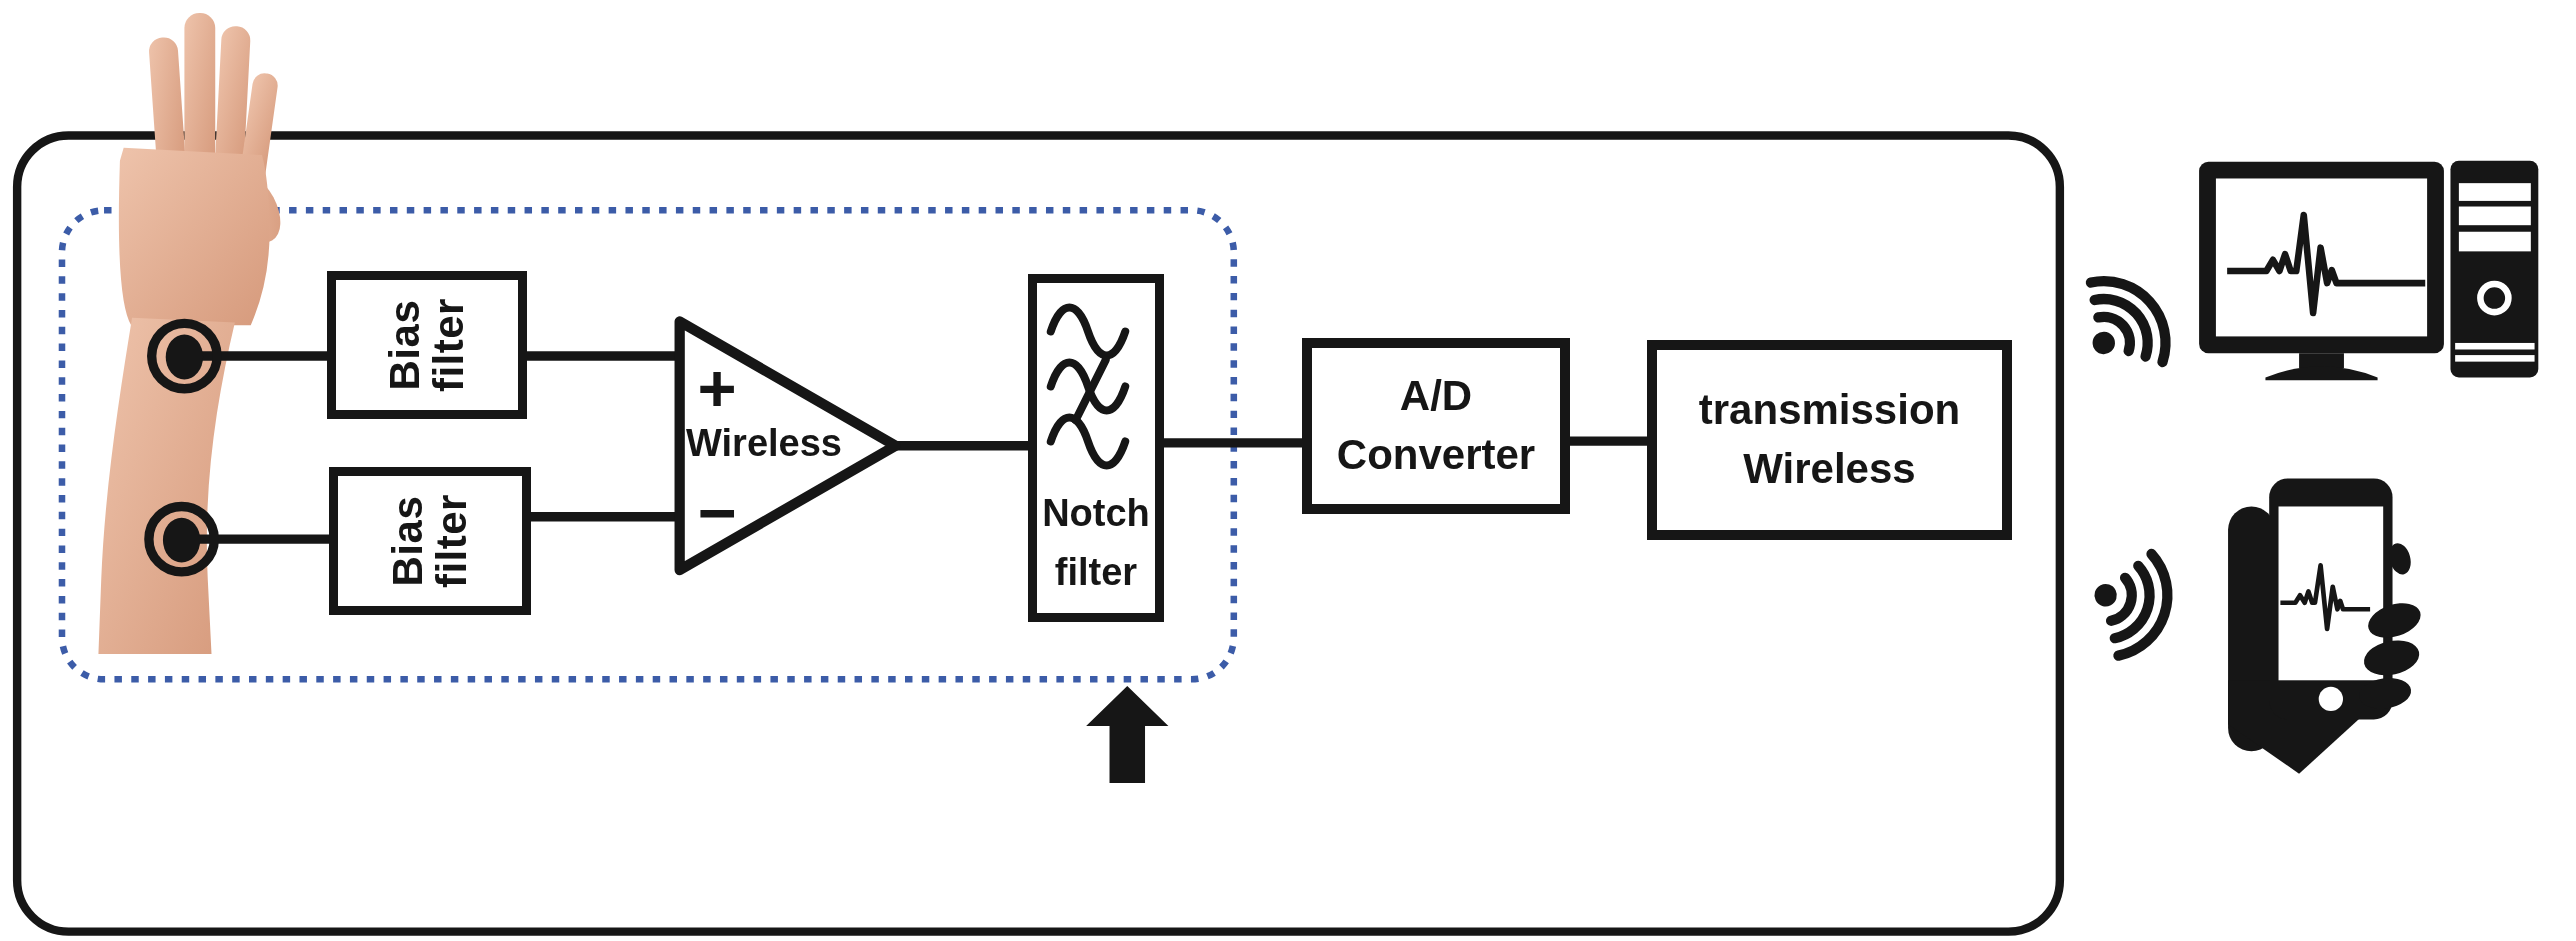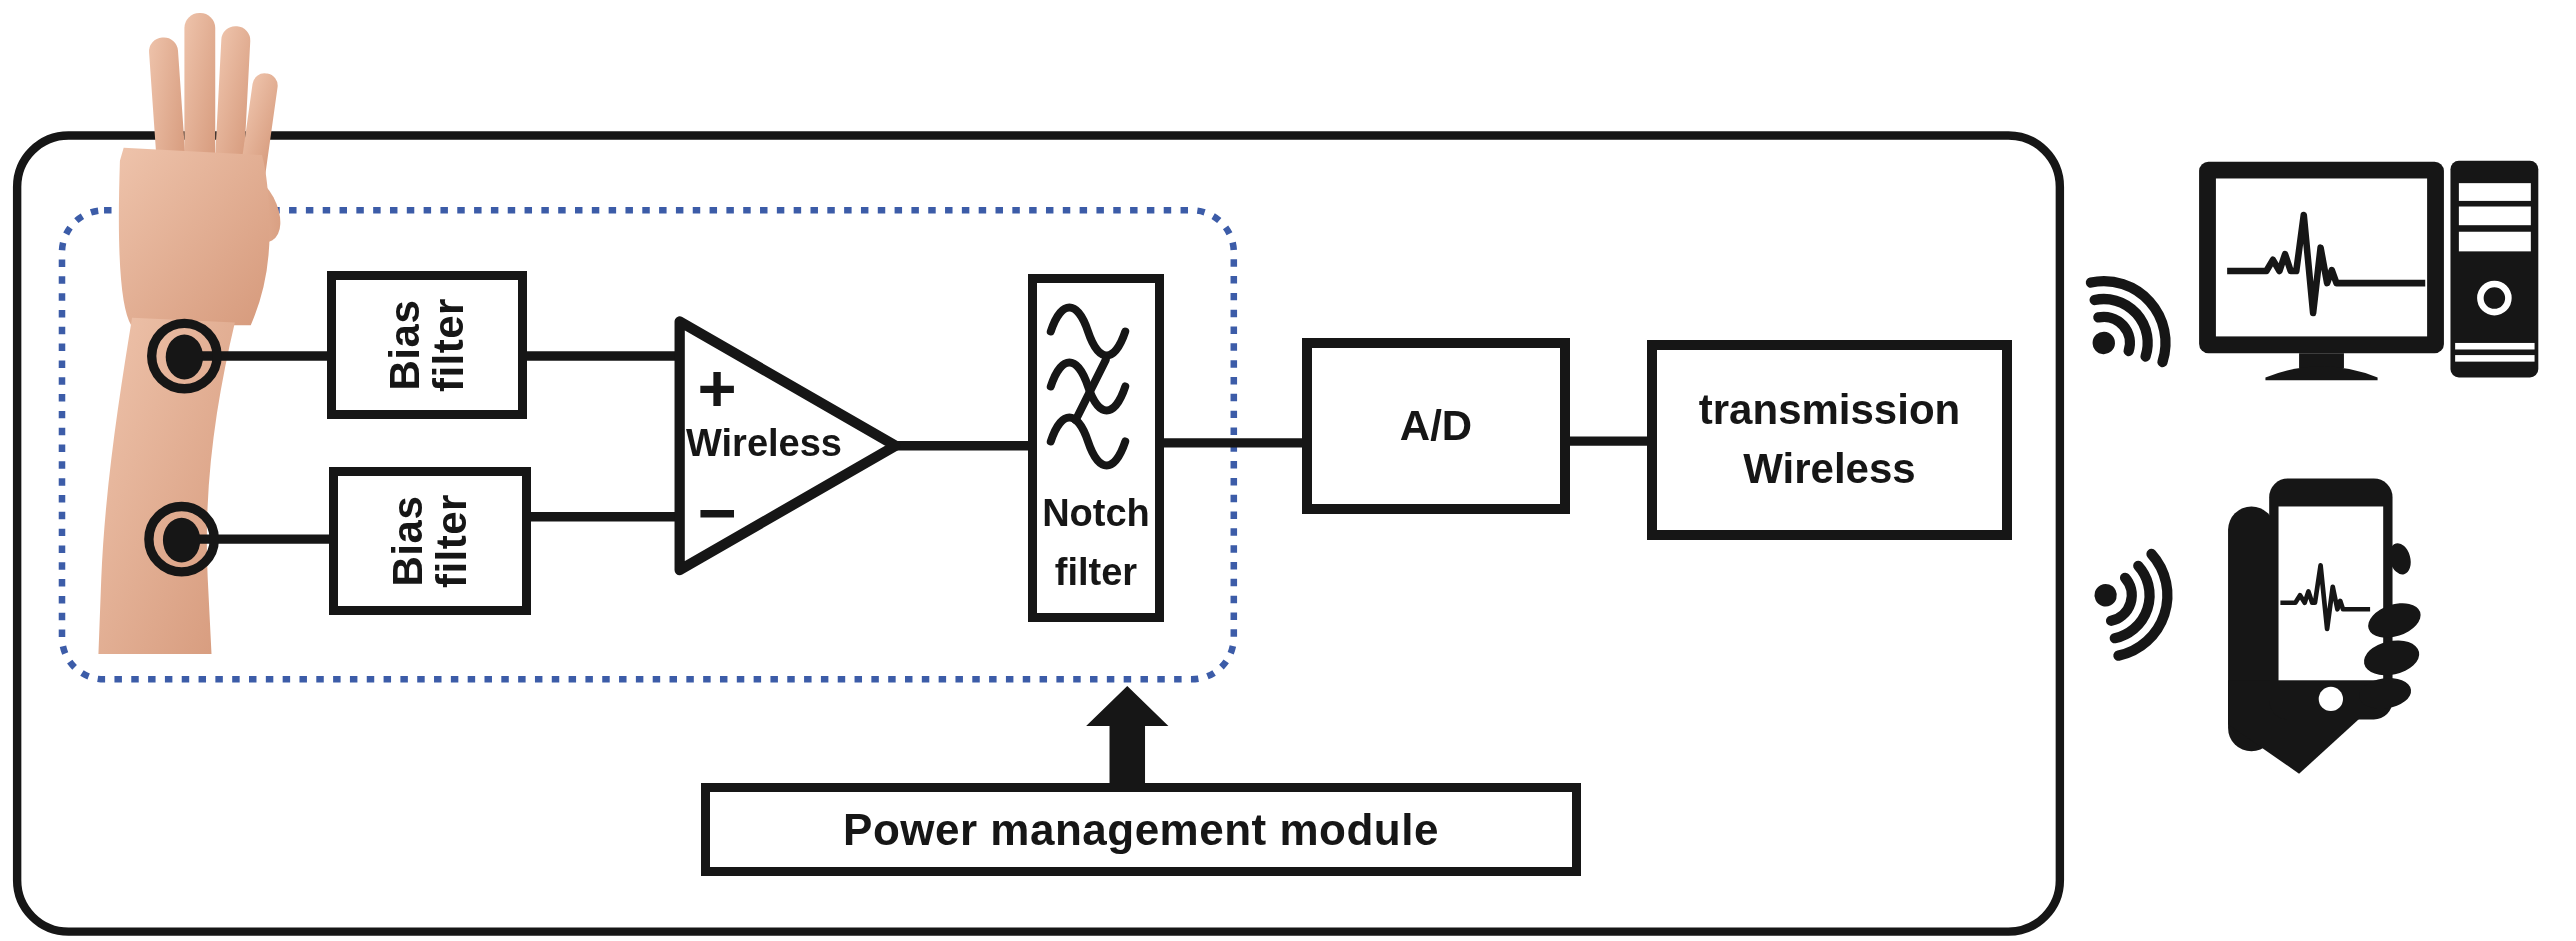--- a/index.html
+++ b/index.html
@@ -157,29 +157,27 @@
     </svg>
     <div class="ntext">
       <div>Notch</div>
       <div>filter</div>
     </div>
   </div>
 
   <div class="block adconv">
     <div>
       <div>A/D</div>
+      <div>Converter</div>
     </div>
   </div>
 
   <div class="block wireless">
     <div>
       <div>transmission</div>
       <div>Wireless</div>
     </div>
   </div>
 
-  <div class="block power">
-    <div>Power management module</div>
-  </div>
 
 
 </div>
 
 
 </body></html>

